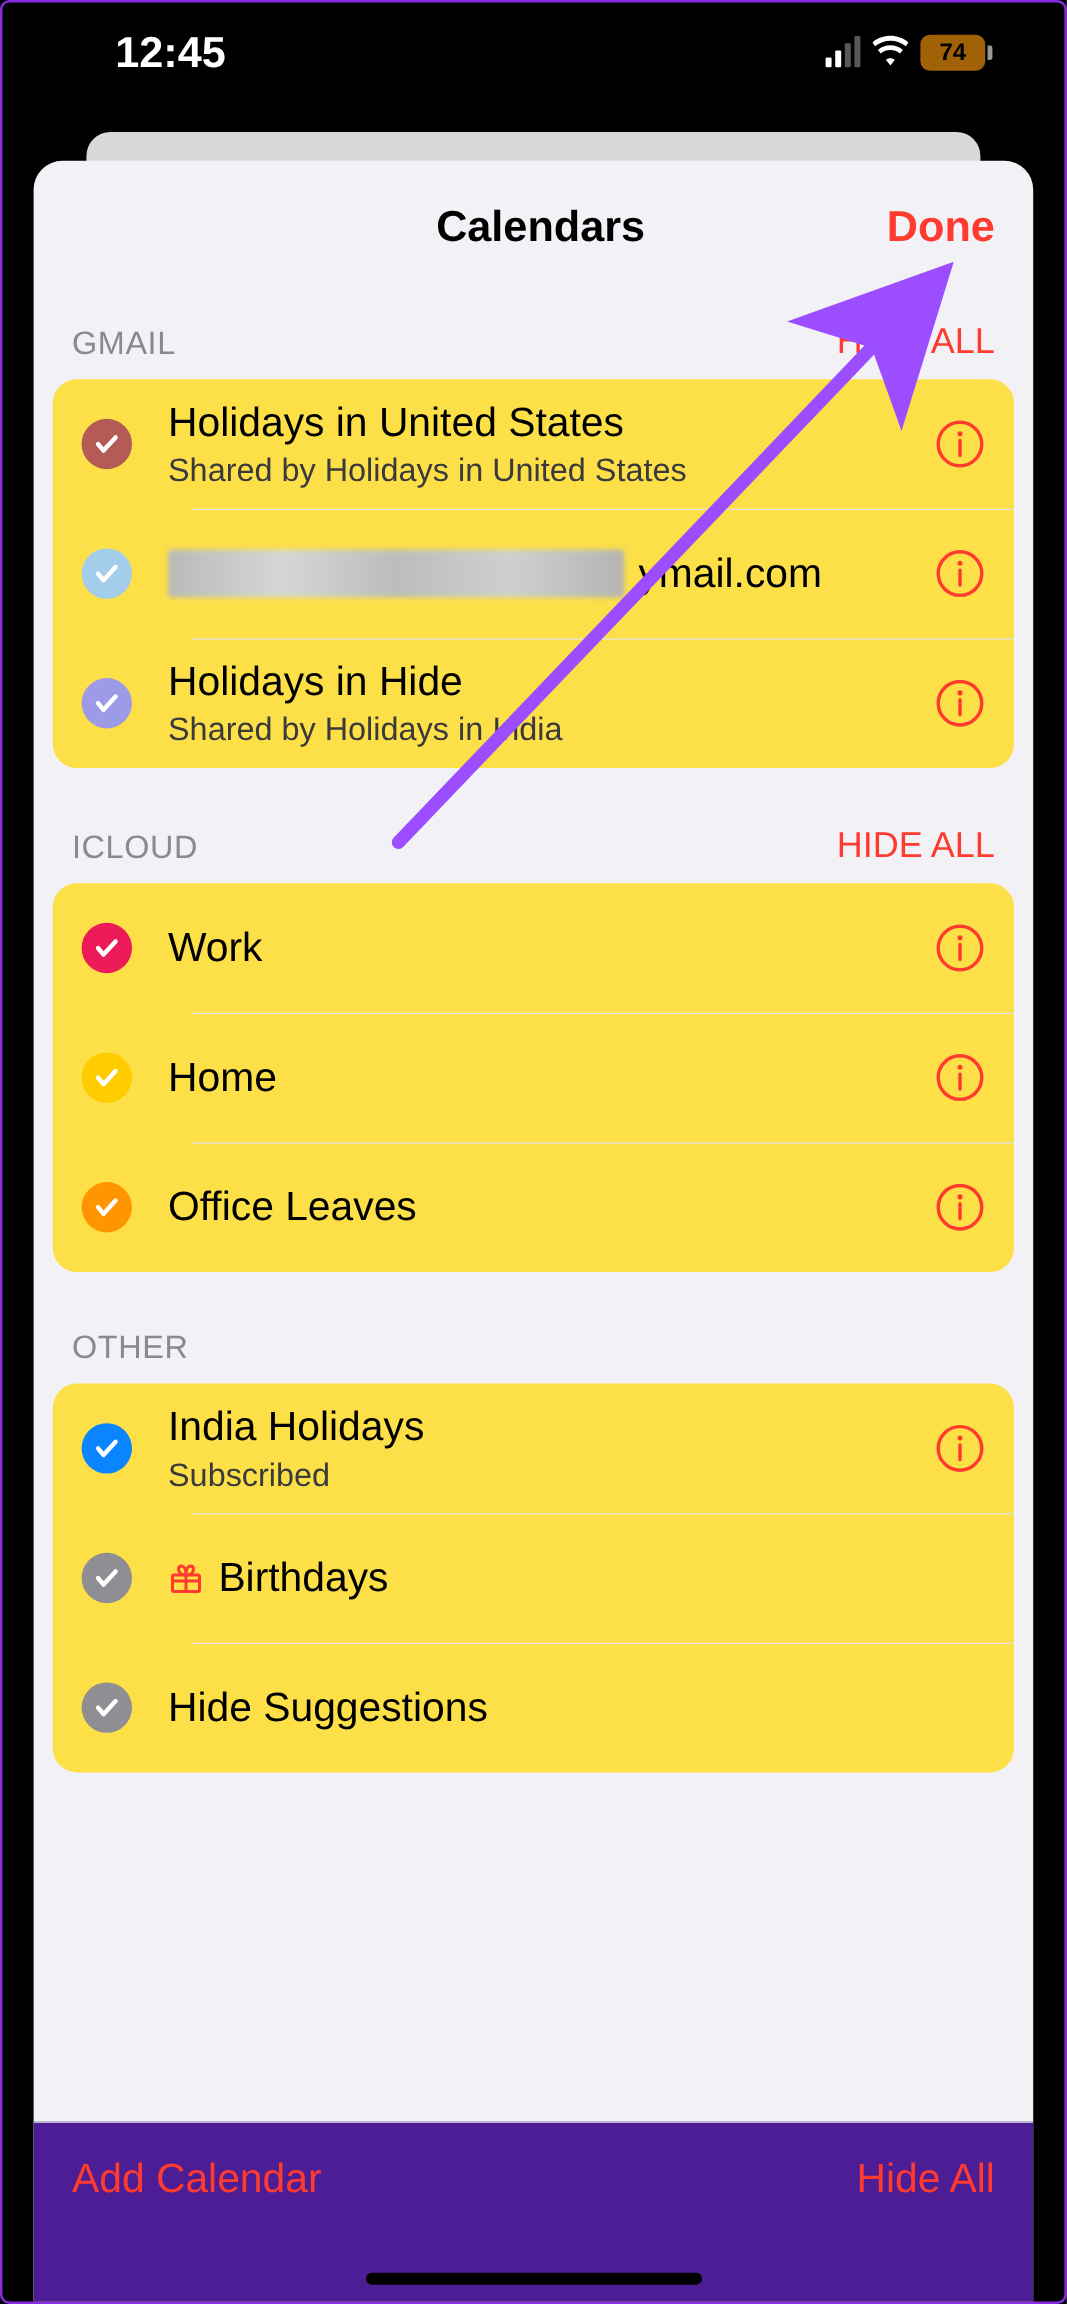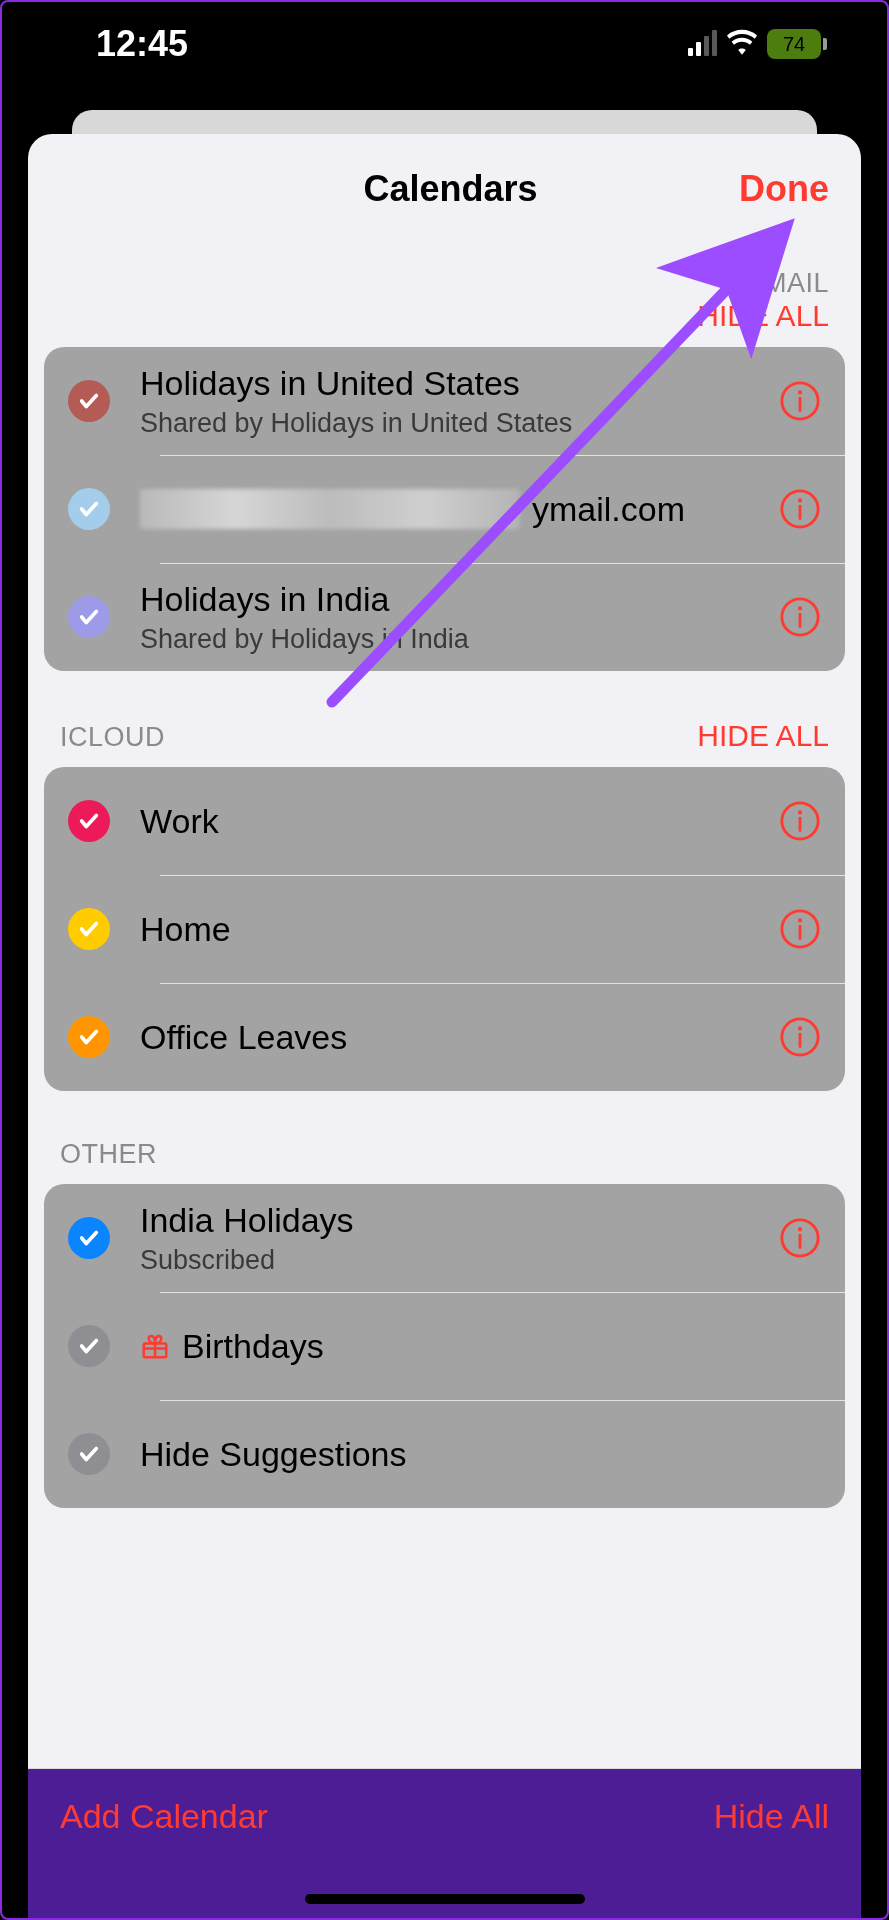--- a/index.html
+++ b/index.html
@@ -29,23 +29,23 @@
   .status-right { display: flex; align-items: center; gap: 10px; }
   .signal-bars { display: flex; align-items: flex-end; gap: 3px; height: 24px; }
   .signal-bars .bar { width: 5px; background: #fff; border-radius: 1px; }
   .signal-bars .bar.dim { background: rgba(255,255,255,.35); }
   .wifi-icon { width: 30px; height: 30px; }
   .battery {
     display: flex; align-items: center; gap: 2px;
   }
   .battery-body {
     width: 54px; height: 30px;
-    background: #4d7c0f; color: #000;
+    background: #a16207; color: #000;
     border-radius: 8px;
-    font-size: 20px; font-weight: 400;
+    font-size: 20px; font-weight: 700;
     display: flex; align-items: center; justify-content: center;
   }
   .battery-tip { width: 4px; height: 12px; background: rgba(255,255,255,.6); border-radius: 0 2px 2px 0; }
 
   
   .sheet-back {
     position: absolute;
     top: 108px; left: 70px; right: 70px; height: 40px;
     background: #d8d8d8;
     border-radius: 20px 20px 0 0;
@@ -84,34 +84,34 @@
   }
 
   .scroll { flex: 1; overflow: hidden; }
 
   .section-header {
     display: flex;
     justify-content: space-between;
     align-items: flex-end;
     padding: 48px 32px 14px 32px;
   }
-  .section-header.first { padding-top: 24px; flex-direction: column; }
+  .section-header.first { padding-top: 24px; }
   .section-label {
     font-size: 27px;
     color: #8a8a8e;
     letter-spacing: 0.5px;
   }
   .section-action {
     font-size: 30px;
     color: #ff3b30;
     cursor: pointer;
   }
 
   .group {
-    background: #a3a3a3;
+    background: #fde047;
     border-radius: 20px;
     margin: 0 16px;
   }
   .row {
     display: flex;
     align-items: center;
     min-height: 108px;
     padding: 14px 24px 14px 24px;
     position: relative;
   }
@@ -267,21 +267,21 @@
             </svg>
         </div>
       </div>
       <div class="row">
         <div class="check" style="background:#9d9ae8">
           <svg viewBox="0 0 24 24" fill="none" stroke="#fff" stroke-width="4" stroke-linecap="round" stroke-linejoin="round">
               <polyline points="4 12 9 18 20 6"></polyline>
             </svg>
         </div>
         <div class="row-body">
-          <div class="row-title">Holidays in India</div>
+          <div class="row-title">Holidays in Hide</div>
           <div class="row-sub">Shared by Holidays in India</div>
         </div>
         <div class="info-btn">
           <svg viewBox="0 0 44 44" fill="none" stroke="#ff3b30" stroke-width="3">
               <circle cx="22" cy="22" r="19"></circle>
               <circle cx="22" cy="13" r="2.2" fill="#ff3b30" stroke="none"></circle>
               <line x1="22" y1="19" x2="22" y2="32" stroke-linecap="round"></line>
             </svg>
         </div>
       </div>

